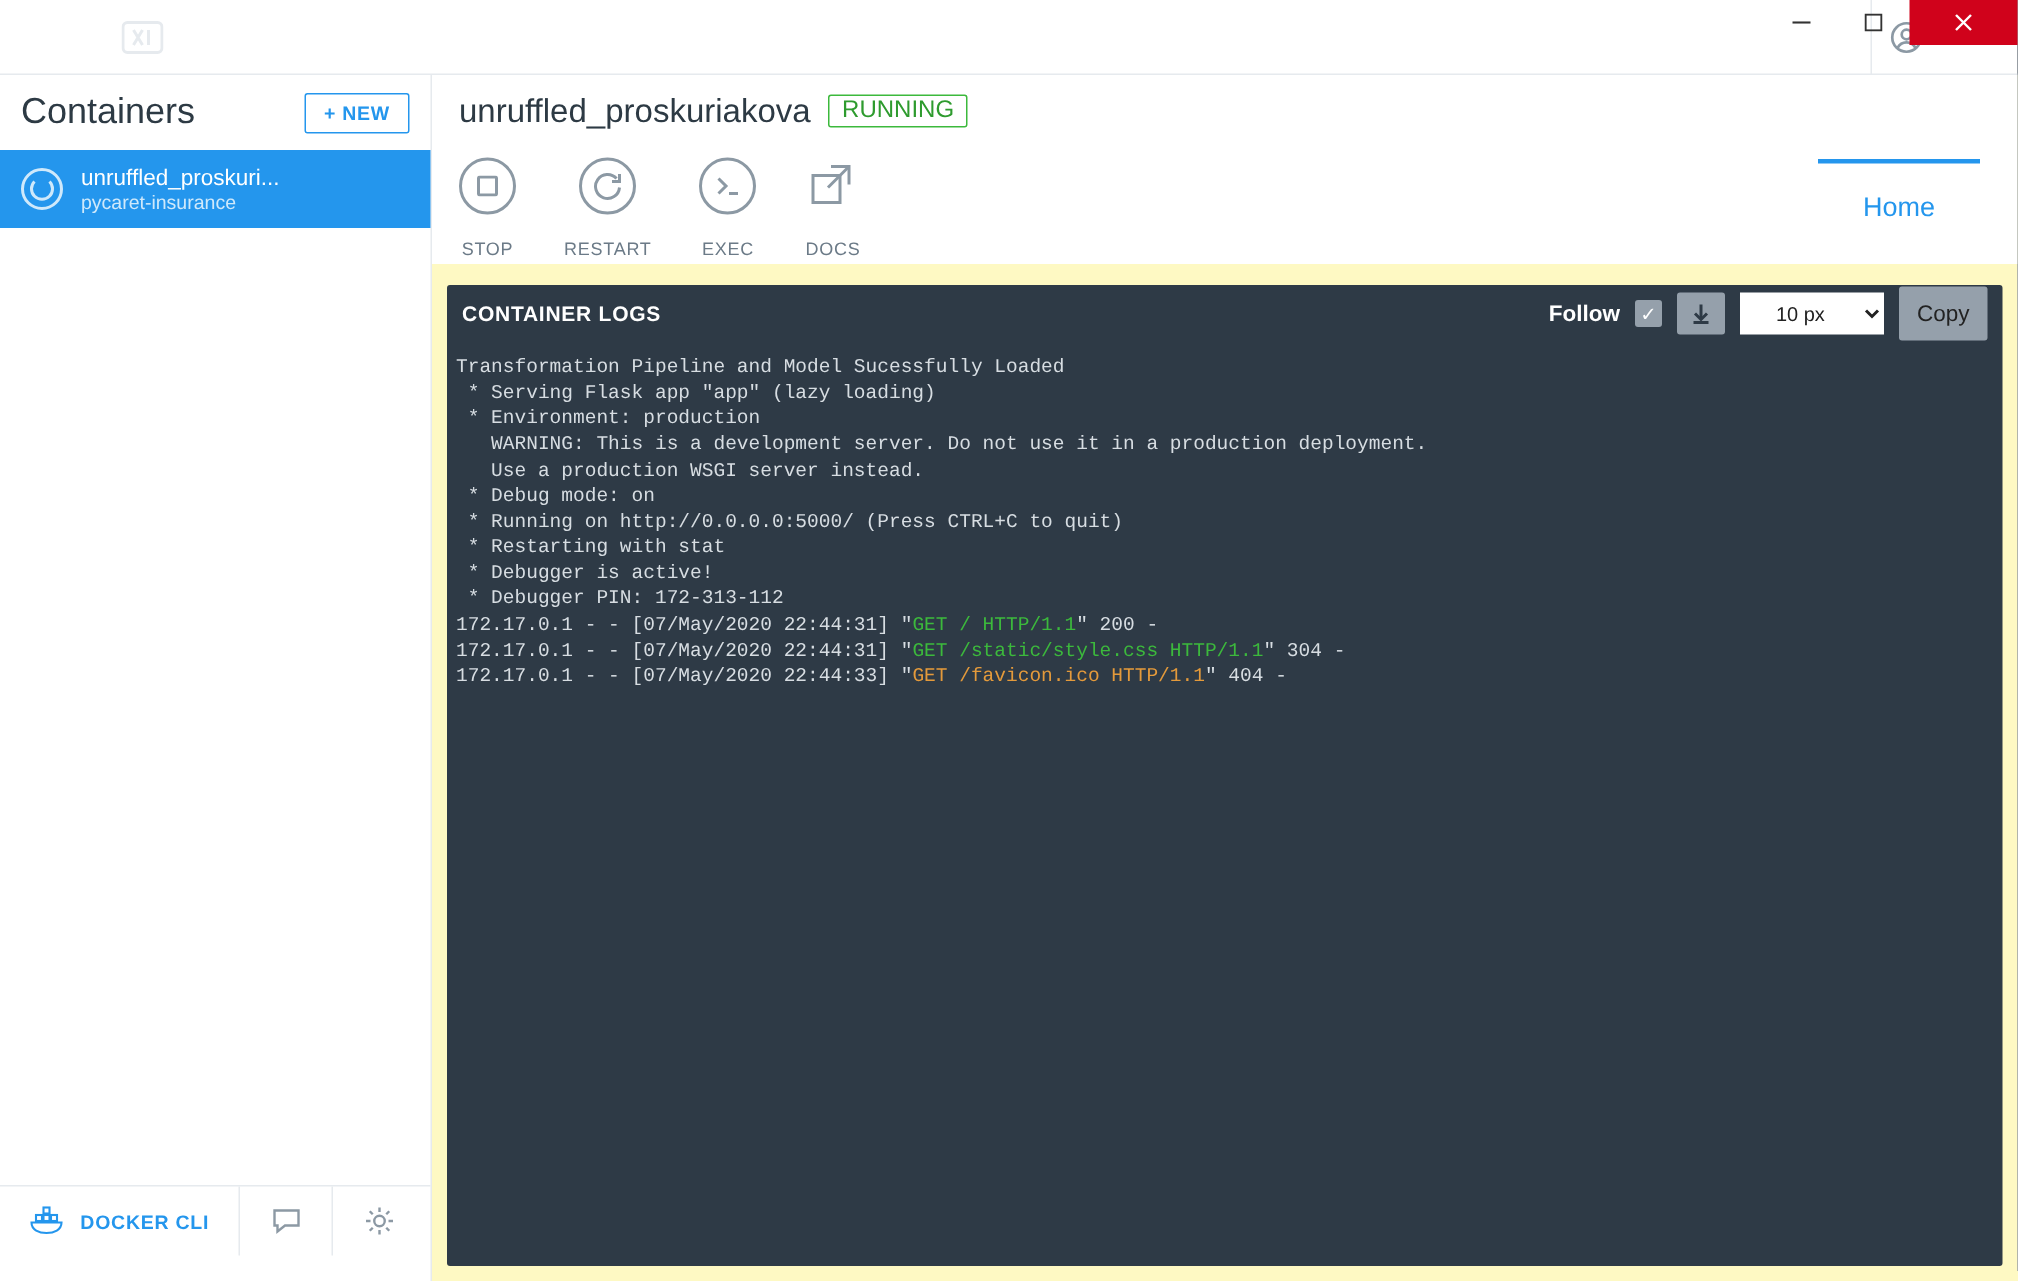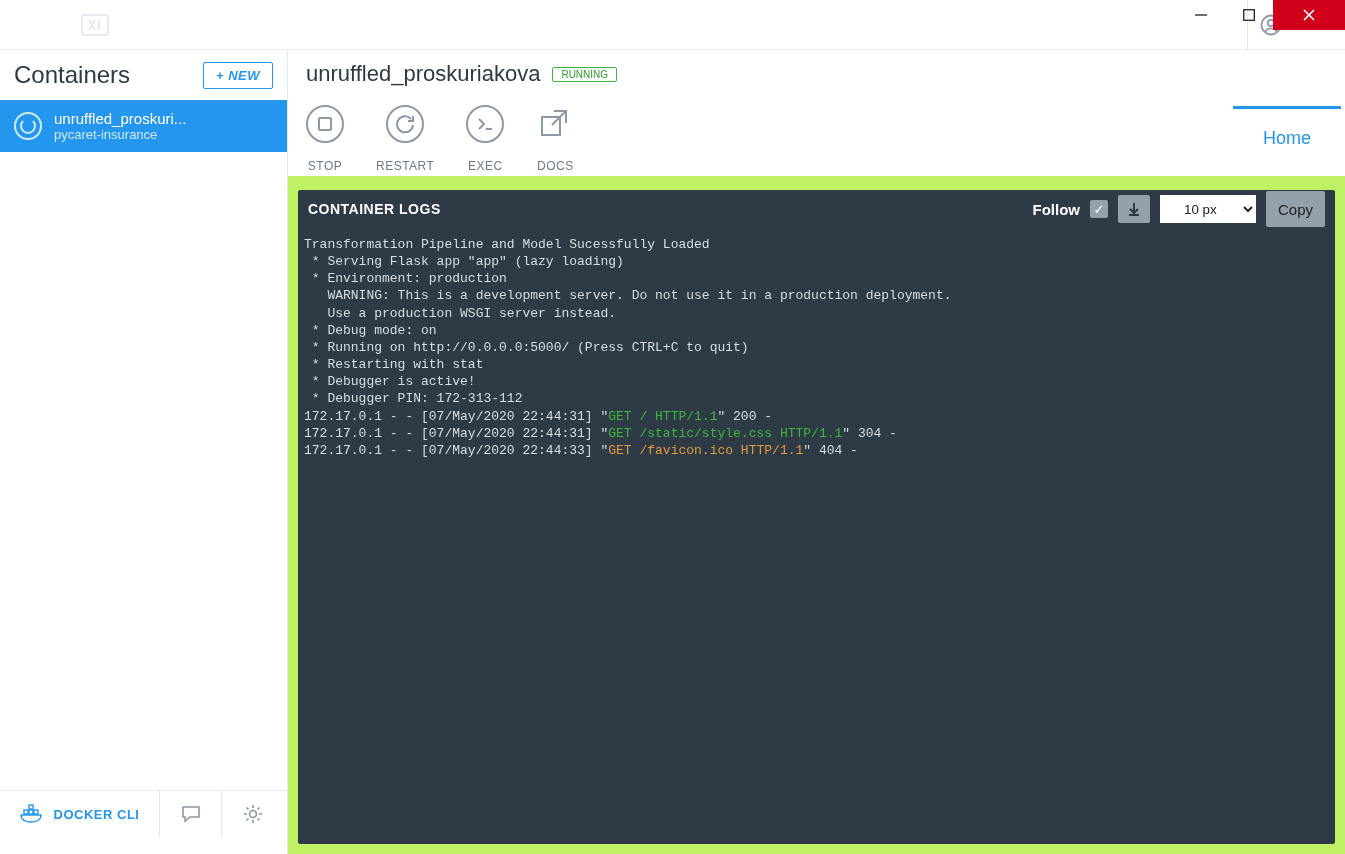--- a/index.html
+++ b/index.html
@@ -18,48 +18,48 @@
   .loginbox { width:98px; height:50px; border-left:1px solid #e6eaee; display:flex; align-items:center; justify-content:center; gap:8px; color:#6b7a87; font-weight:600; letter-spacing:.5px; cursor:pointer; }
   .loginbox svg { stroke:#8c99a4; }
   .loginbox span { font-size:13px; }
 
   .main { display:flex; height:calc(854px - 50px); }
 
   
   .sidebar { width:288px; border-right:1px solid #e6eaee; position:relative; background:#fff; }
   .sb-head { height:50px; display:flex; align-items:center; justify-content:space-between; padding:0 14px; }
   .sb-head h2 { margin:0; font-size:24px; font-weight:500; color:#2d3a44; }
-  .btn-new { border:1px solid #2496ed; color:#2496ed; background:#fff; border-radius:2px; padding:5px 12px; font-size:13px; font-weight:600; letter-spacing:.5px; cursor:pointer; display:flex; align-items:center; gap:4px;font-style:italic; }
+  .btn-new { border:1px solid #2496ed; color:#2496ed; background:#fff; border-radius:2px; padding:5px 12px; font-size:13px; font-weight:600; letter-spacing:.5px; cursor:pointer; display:flex; align-items:center; gap:4px; }
   .btn-new::before { content:"+"; font-weight:700; }
 
   .container-item { background:#2496ed; color:#fff; padding:10px 14px; display:flex; align-items:center; gap:12px; cursor:pointer; }
   .container-item .ci-icon { width:28px; height:28px; border:2px solid #cfe9fb; border-radius:50%; display:flex; align-items:center; justify-content:center; flex-shrink:0; }
   .container-item .ci-icon svg { stroke:#cfe9fb; }
   .container-item .ci-name { font-size:15px; white-space:nowrap; overflow:hidden; text-overflow:ellipsis; }
   .container-item .ci-sub { font-size:13px; color:#cfe9fb; }
 
   .sb-footer { position:absolute; bottom:0; left:0; right:0; height:64px; border-top:1px solid #e6eaee; display:flex; }
   .sb-fbtn { flex:0 0 auto; height:46px; display:flex; align-items:center; justify-content:center; border-right:1px solid #e6eaee; cursor:pointer; color:#2496ed; }
   .sb-fbtn.cli { width:160px; gap:10px; font-size:13px; font-weight:600; letter-spacing:.5px; }
   .sb-fbtn.icon { width:62px; color:#8c99a4; }
 
   
-  .content { flex:1; position:relative; background:#bef264; }
+  .content { flex:1; position:relative; background:#fef9c3; }
   .chead { height:48px; background:#fff; display:flex; align-items:center; padding:0 18px; gap:12px; }
   .chead h1 { margin:0; font-size:22px; font-weight:400; color:#2d3a44; }
-  .badge-running { border:1px solid #3cb93c; color:#2e9b2e; font-size:10px; font-weight:500; padding:1px 8px; border-radius:2px; }
+  .badge-running { border:1px solid #3cb93c; color:#2e9b2e; font-size:16px; font-weight:500; padding:1px 8px; border-radius:2px; }
 
   .actionrow { background:#fff; height:78px; display:flex; align-items:flex-start; padding:7px 18px 0; }
   .actions { display:flex; gap:32px; }
   .action { display:flex; flex-direction:column; align-items:center; gap:16px; cursor:pointer; color:#6b7a87; }
   .action .aicon { width:38px; height:38px; border:2px solid #8c99a4; border-radius:50%; display:flex; align-items:center; justify-content:center; }
   .action.docs .aicon { border:none; }
   .action span { font-size:12px; letter-spacing:.5px; }
 
-  .tabs { position:absolute; top:56px; right:4px; display:flex; }
+  .tabs { position:absolute; top:56px; right:25px; display:flex; }
   .tab { padding:22px 30px; font-size:18px; color:#6b7a87; cursor:pointer; }
   .tab.active { background:#fff; color:#2496ed; border-top:3px solid #2496ed; padding-top:19px; }
 
   .logs-wrap { position:absolute; top:140px; left:10px; right:10px; bottom:10px; background:#2e3a46; color:#e7ecef; border-radius:2px; }
   .logs-toolbar { height:38px; display:flex; align-items:center; padding:0 10px; gap:10px; }
   .logs-title { font-size:14px; font-weight:700; color:#fff; letter-spacing:.5px; flex:0 0 auto; }
   .logs-spacer { flex:1; }
   .follow-lbl { color:#fff; font-size:15px; font-weight:600; }
   .chkbox { width:18px; height:18px; background:#95a0ab; display:inline-flex; align-items:center; justify-content:center; color:#fff; font-size:13px; border-radius:2px; cursor:pointer; }
   .icobtn { width:32px; height:28px; background:#95a0ab; display:flex; align-items:center; justify-content:center; border-radius:2px; cursor:pointer; }

